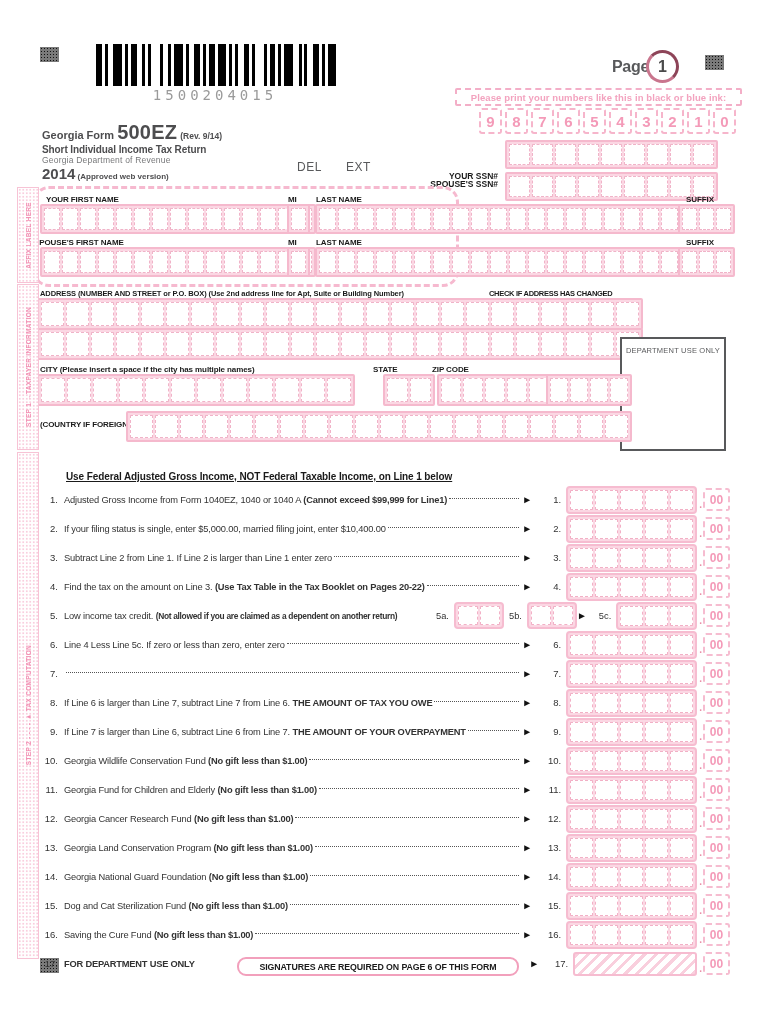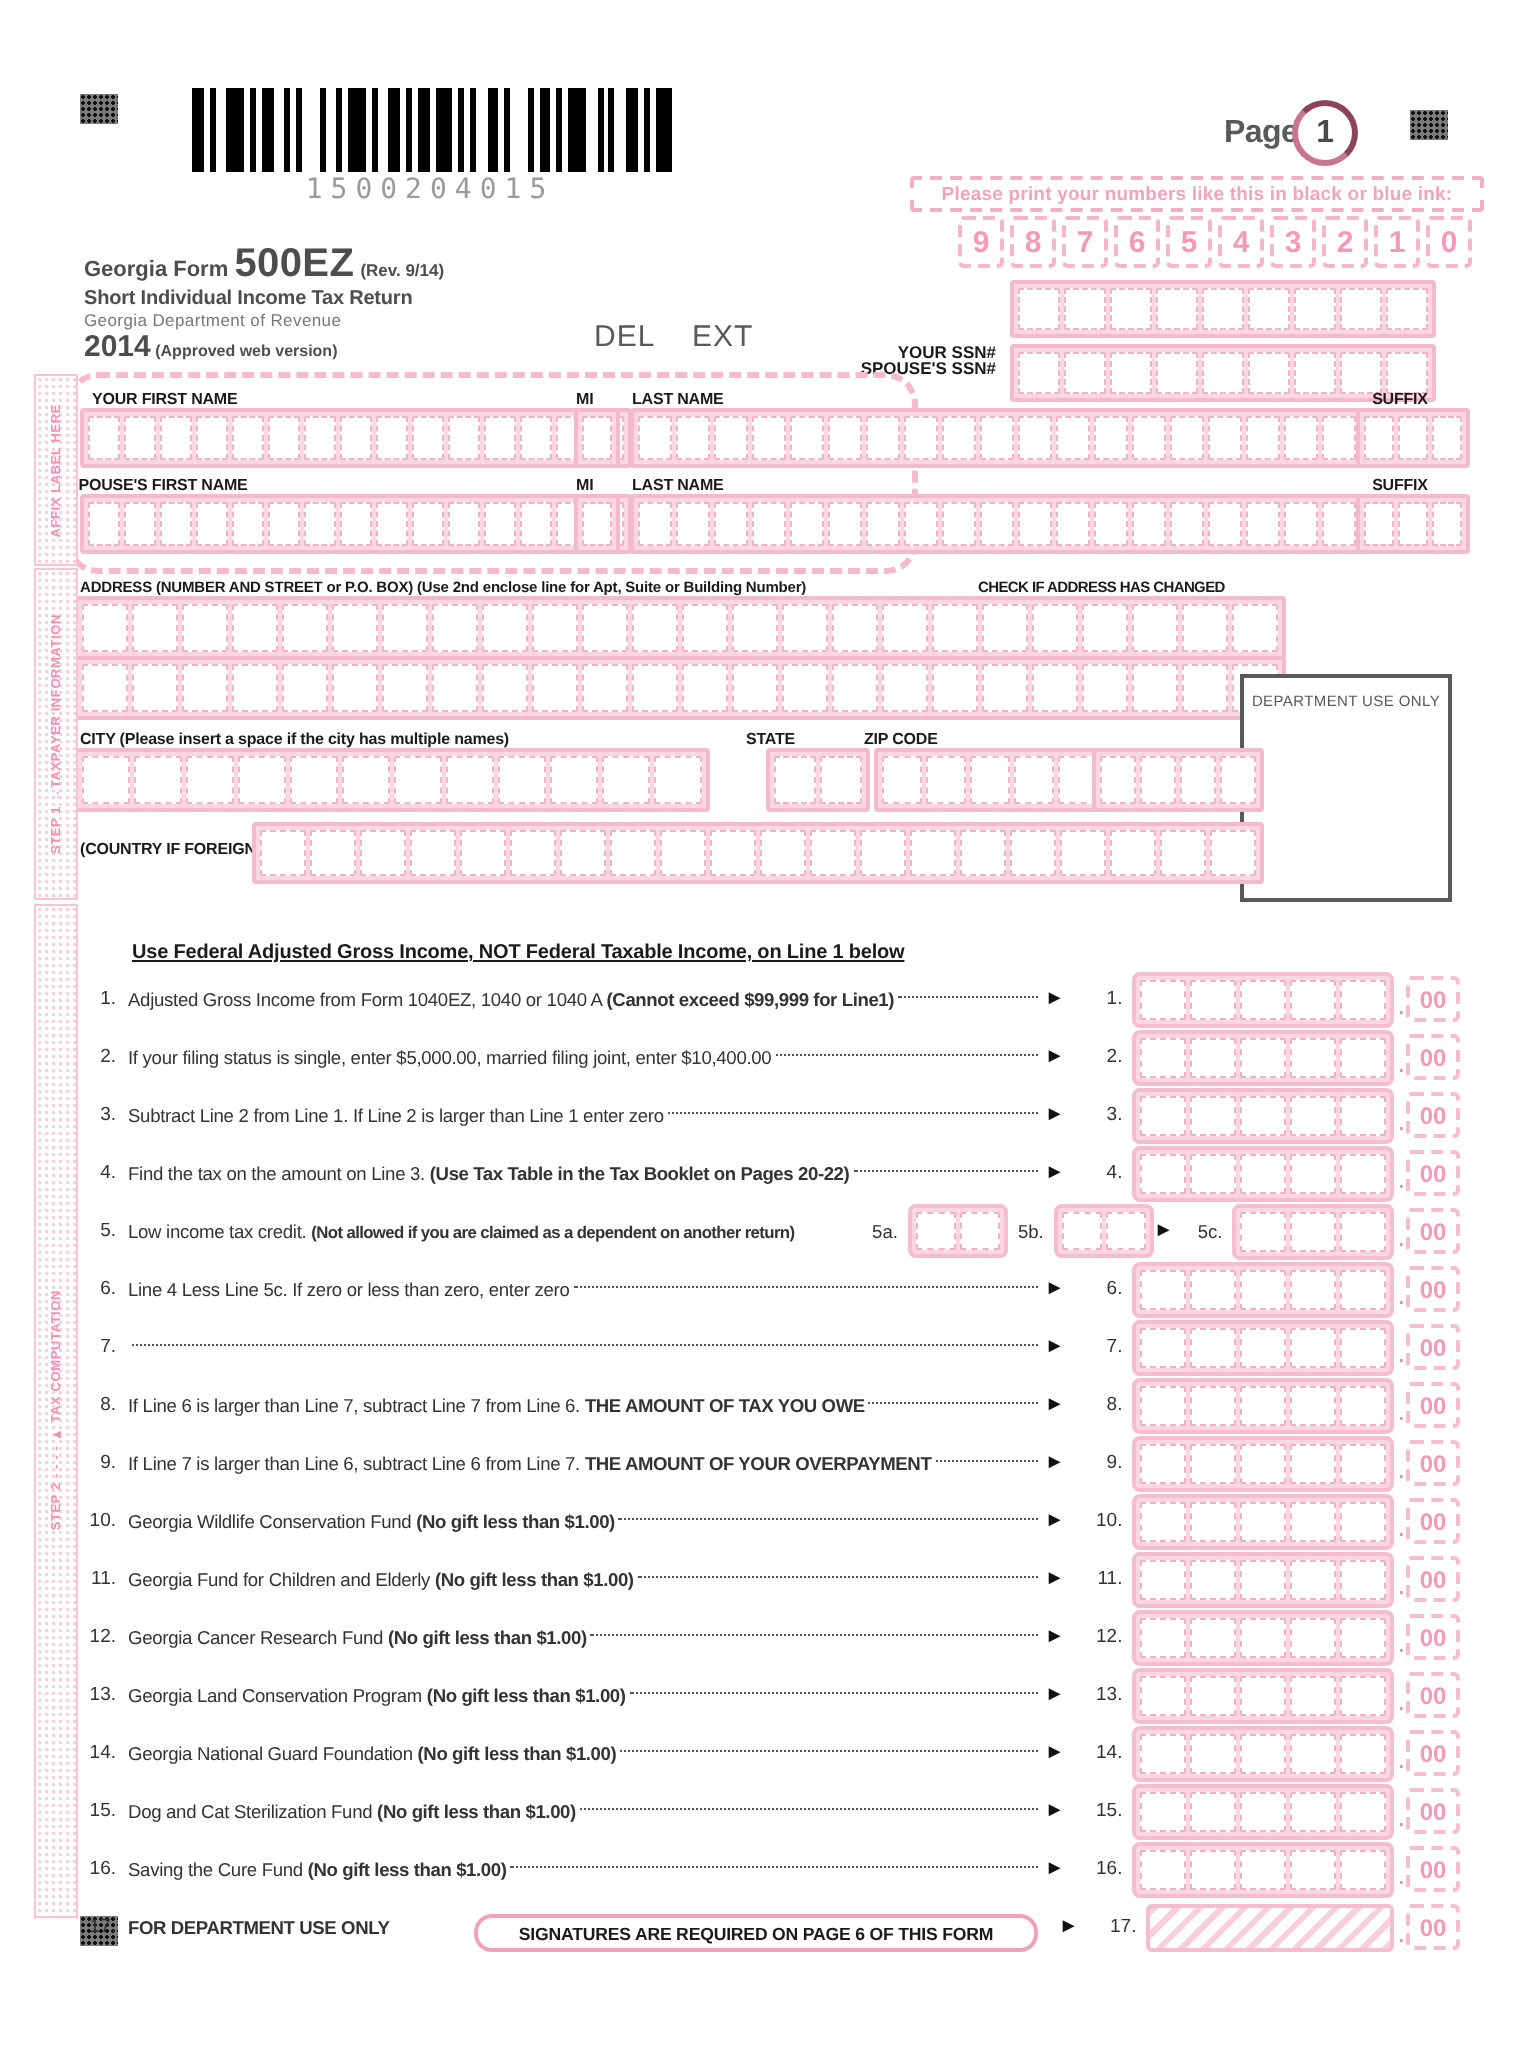--- a/index.html
+++ b/index.html
@@ -28,21 +28,21 @@
              color:#f49ab8;font-size:15px;font-weight:bold;display:flex;align-items:center;justify-content:center;}
   
   .form-id{position:absolute;left:42px;top:121px;line-height:1.15;}
   .fi-1{font-size:11px;font-weight:bold;color:#4d4d4f;text-align:right;}
   .fi-1 .big{font-size:20px;letter-spacing:0.2px;}
   .fi-1 .rev{font-size:8.5px;}
   .fi-2{font-size:10px;font-weight:bold;color:#4d4d4f;letter-spacing:-0.1px;}
   .fi-3{font-size:8.5px;color:#77787a;letter-spacing:0.2px;}
   .fi-4{font-size:8px;font-weight:bold;color:#4d4d4f;}
   .fi-4 .year{font-size:15px;}
-  .del-ext{position:absolute;top:160px;font-size:15px;color:#58595b;letter-spacing:0.5px;}
+  .del-ext{position:absolute;top:160px;font-size:12px;color:#58595b;letter-spacing:0.5px;}
   
   .ssn-label{position:absolute;width:120px;text-align:right;font-size:8.5px;font-weight:bold;color:#1a1a1a;}
   .boxgroup{display:flex;background:#fbd7e3;border:2px solid #f5b9cd;border-radius:2px;padding:2px;gap:2px;}
   .boxgroup .cell{background:#fff;border:1px dashed #f0b3c8;border-radius:1px;}
   .g-abs{position:absolute;}
   .ssn-g .cell{width:19px;height:19px;}
   
   .name-outline{position:absolute;left:33px;top:186px;width:420px;height:95px;border:3px dashed #f6b9cf;border-radius:16px;}
   .flabel{position:absolute;font-size:8px;font-weight:bold;color:#1a1a1a;letter-spacing:-0.1px;}
   .name-g .cell{width:14px;height:20px;}
@@ -325,21 +325,21 @@
       <span class="cell"></span>
       <span class="cell"></span>
       <span class="cell"></span>
     </div>
   <div class="boxgroup suf-g g-abs" style="left:678px;top:247px;">
       <span class="cell"></span>
       <span class="cell"></span>
       <span class="cell"></span>
     </div>
 
-  <span class="flabel" style="left:40px;top:289px;font-size:7.5px;">ADDRESS (NUMBER AND STREET or P.O. BOX) (Use 2nd enclose line for Apt, Suite or Building Number)</span>
+  <span class="flabel" style="left:40px;top:289px;font-size:7.5px;">ADDRESS (NUMBER AND STREET or P.O. BOX) (Use 2nd address line for Apt, Suite or Building Number)</span>
   <span class="flabel" style="left:489px;top:289px;font-size:7.5px;letter-spacing:-0.3px;">CHECK IF ADDRESS HAS CHANGED</span>
   <div class="boxgroup addr-g g-abs" style="left:37px;top:298px;">
       <span class="cell"></span>
       <span class="cell"></span>
       <span class="cell"></span>
       <span class="cell"></span>
       <span class="cell"></span>
       <span class="cell"></span>
       <span class="cell"></span>
       <span class="cell"></span>

